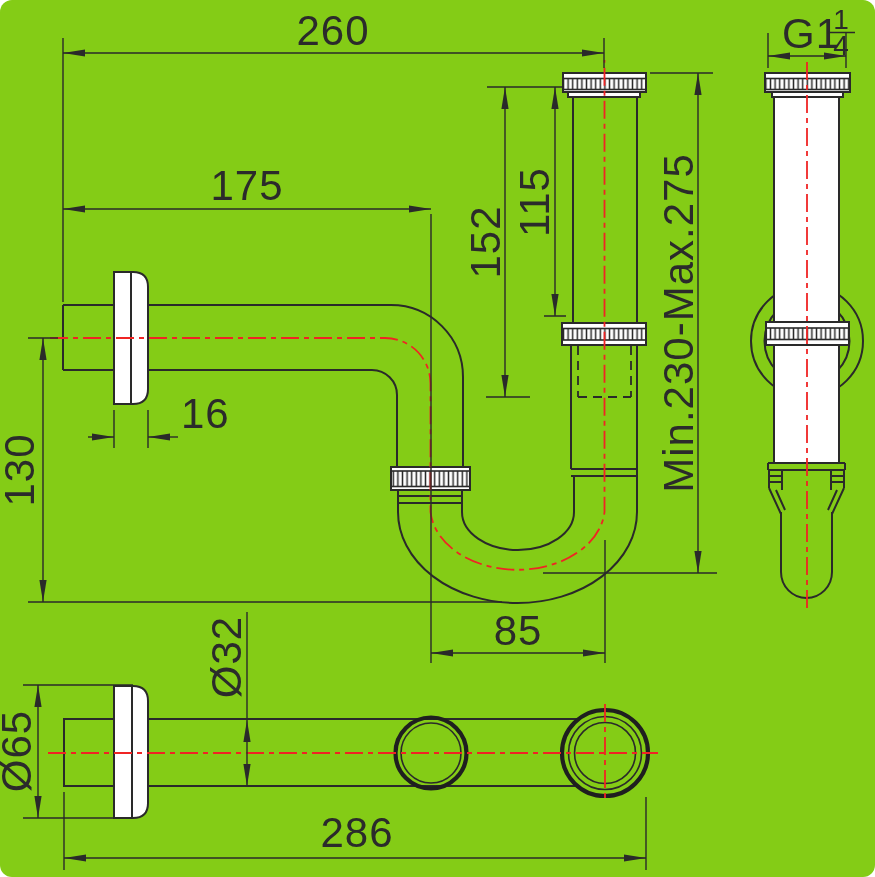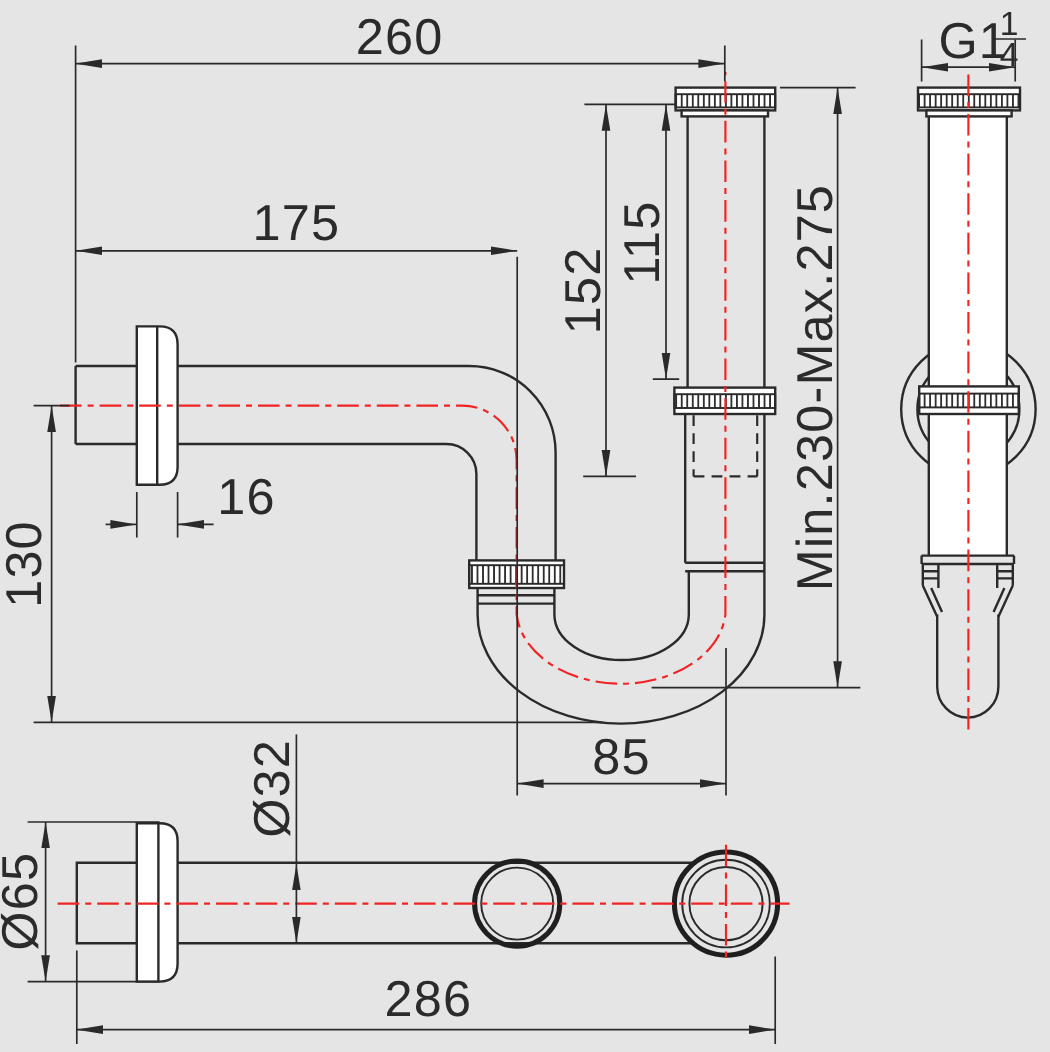--- a/index.html
+++ b/index.html
@@ -1,16 +1,16 @@
 <!DOCTYPE html>
 <html><head>
 <meta charset="utf-8">
 <style>
   html,body{margin:0;padding:0;background:#ffffff;}
-  #stage{position:relative;width:875px;height:877px;background:#e5e5e5;overflow:hidden;}
+  #stage{position:relative;width:875px;height:877px;background:#84cc16;overflow:hidden;border-radius:12px;}
   svg{display:block;}
   .ln{fill:none;stroke:#2a2a2a;stroke-width:2;stroke-linecap:butt;}
   .lnw{fill:#ffffff;stroke:#2a2a2a;stroke-width:2;}
   .thin{fill:none;stroke:#2a2a2a;stroke-width:1.4;}
   .bold{fill:none;stroke:#1f1f1f;stroke-width:4.2;}
   .thincirc{fill:none;stroke:#2a2a2a;stroke-width:1.6;}
   .dashed{fill:none;stroke:#2a2a2a;stroke-width:1.8;stroke-dasharray:9 6;}
   .red{fill:none;stroke:#f02424;stroke-width:1.8;stroke-dasharray:18 5 5 5;}
   .knurl{fill:url(#knurl);stroke:#2a2a2a;stroke-width:1.6;}
   .dim-text{font-family:"Liberation Sans","DejaVu Sans",sans-serif;font-size:42px;fill:#2b2b2b;letter-spacing:1px;}

